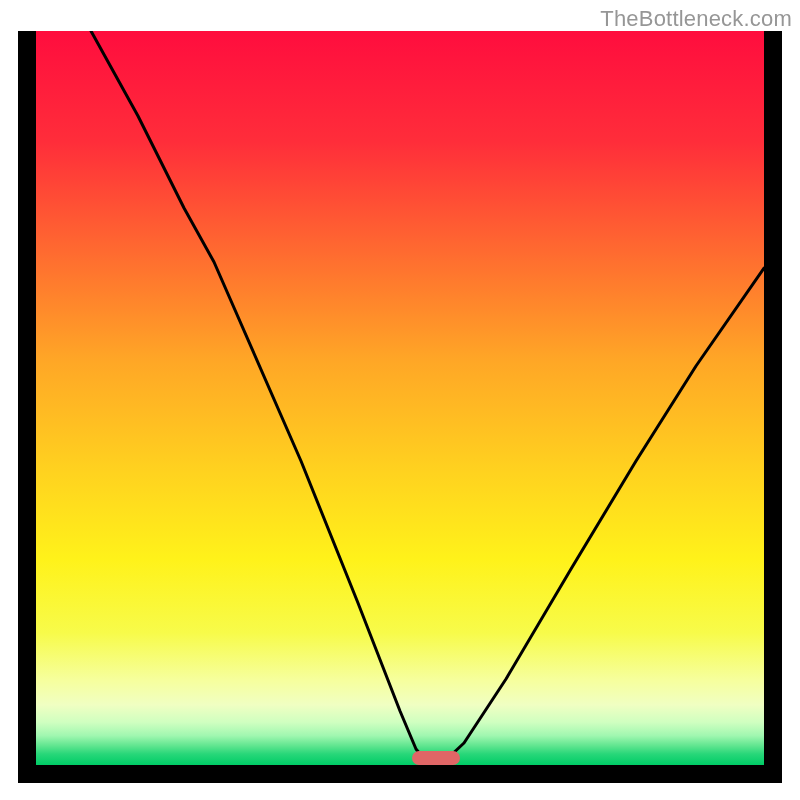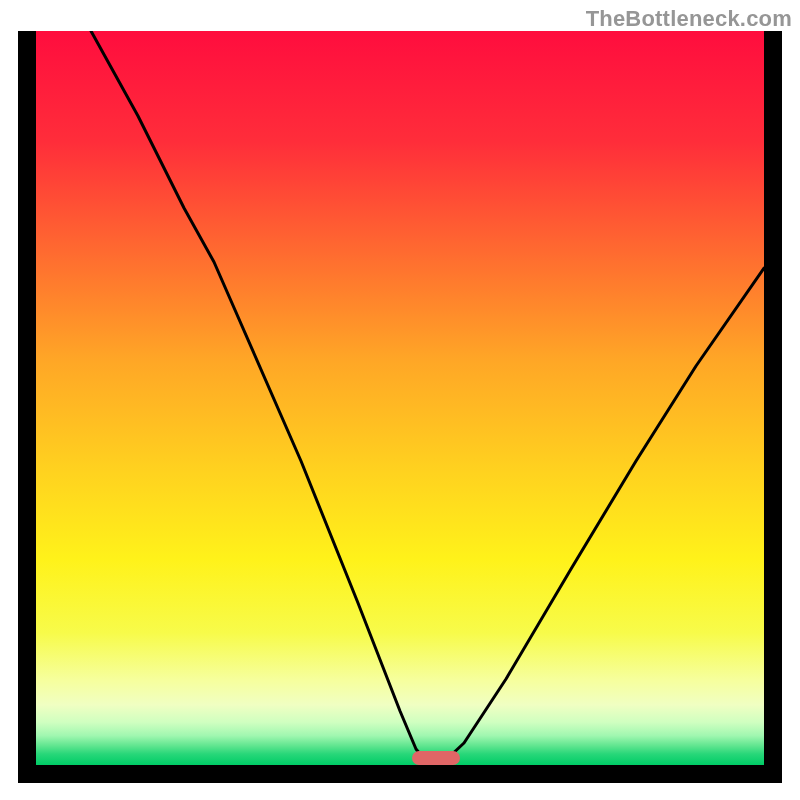--- a/index.html
+++ b/index.html
@@ -10,21 +10,21 @@
     height: 800px;
   }
   .attribution {
     position: absolute;
     top: 6px;
     right: 8px;
     font-family: Arial, Helvetica, sans-serif;
     font-size: 22px;
     color: #969696;
     letter-spacing: 0.2px;
-    font-weight: 700;
+    font-weight: 400;
   }
   .plot-frame {
     position: absolute;
     left: 18px;
     top: 31px;
     width: 764px;
     height: 752px;
     border-left: 18px solid #000;
     border-right: 18px solid #000;
     border-bottom: 18px solid #000;

